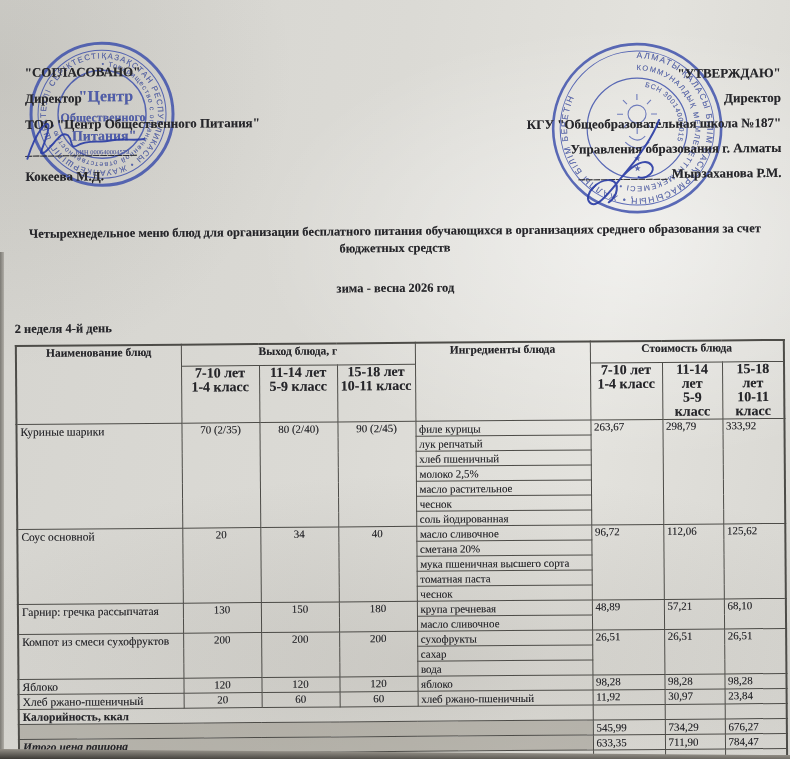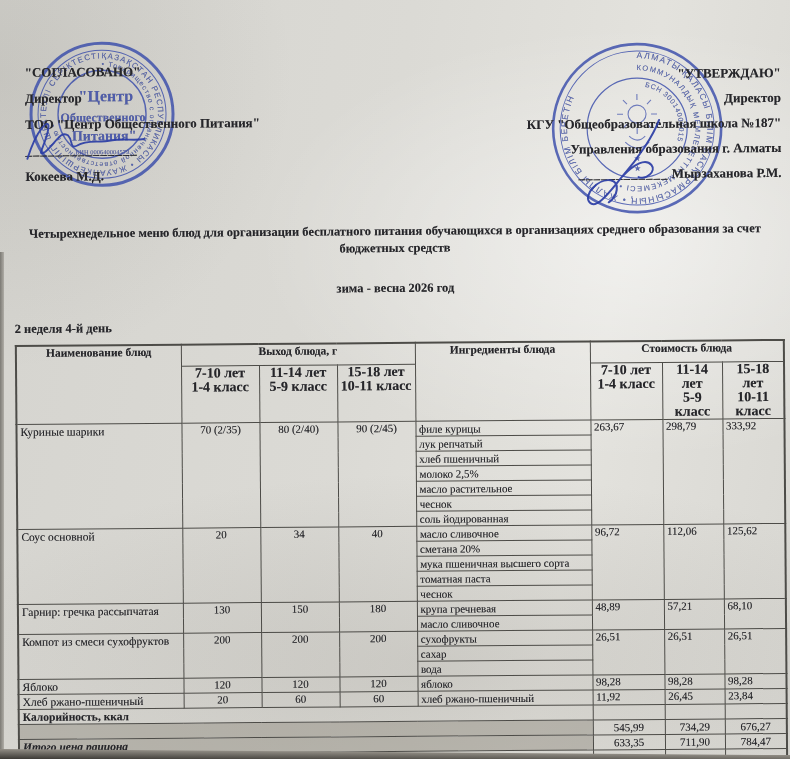--- a/index.html
+++ b/index.html
@@ -35,21 +35,21 @@
   table.menu{border:2px solid #4d4c48;}
   th.gr{height:20px;font-size:11.5px;vertical-align:middle;}
   th.sub{height:34px;font-size:14px;line-height:14px;vertical-align:middle;font-weight:bold;}
   th.name-h,th.ing-h{vertical-align:middle;font-size:11.5px;margin-left:19px;}
   td.nm{font-size:11.5px;line-height:14px;padding:1px 4px;}
   td.por{text-align:center;padding-top:1px;margin-top:15px;}
   td.ing{height:14px;line-height:14px;white-space:nowrap;padding-left:4px;}
   td.pr{text-align:left;padding-top:1px;}
   tr.sum td{height:14px;line-height:14px;}
   td.sum-label{font-weight:bold;font-size:11.5px;padding-left:4px;}
-  td.sum-val{text-align:center;padding-right:5px;}
+  td.sum-val{text-align:left;padding-right:5px;}
   .it{font-style:italic;}
   .shade{background:rgba(138,133,122,.42);}
   
   .edge-bottom{left:-5px;bottom:-3px;width:800px;height:10px;z-index:6;
     background:linear-gradient(to bottom,#928e86,#3b3935);transform:rotate(.45deg);}
   .edge-left{left:0;top:252px;width:4px;height:510px;z-index:6;opacity:.75;
     background:linear-gradient(to right,#5f5d57,#a3a099);}
 </style>
 </head>
 <body>
@@ -282,21 +282,21 @@
         <td class="pr">98,28</td>
       </tr>
 
       <tr>
         <td class="nm">Хлеб ржано-пшеничный</td>
         <td class="por">20</td>
         <td class="por">60</td>
         <td class="por">60</td>
         <td class="ing">хлеб ржано-пшеничный</td>
         <td class="pr">11,92</td>
-        <td class="pr">26,45</td>
+        <td class="pr">30,97</td>
         <td class="pr">23,84</td>
       </tr>
 
       <tr class="sum">
         <td class="sum-label" colspan="5">Калорийность, ккал</td>
         <td class="sum-val"></td>
         <td class="sum-val"></td>
         <td class="sum-val"></td>
       </tr>
       <tr class="sum">

